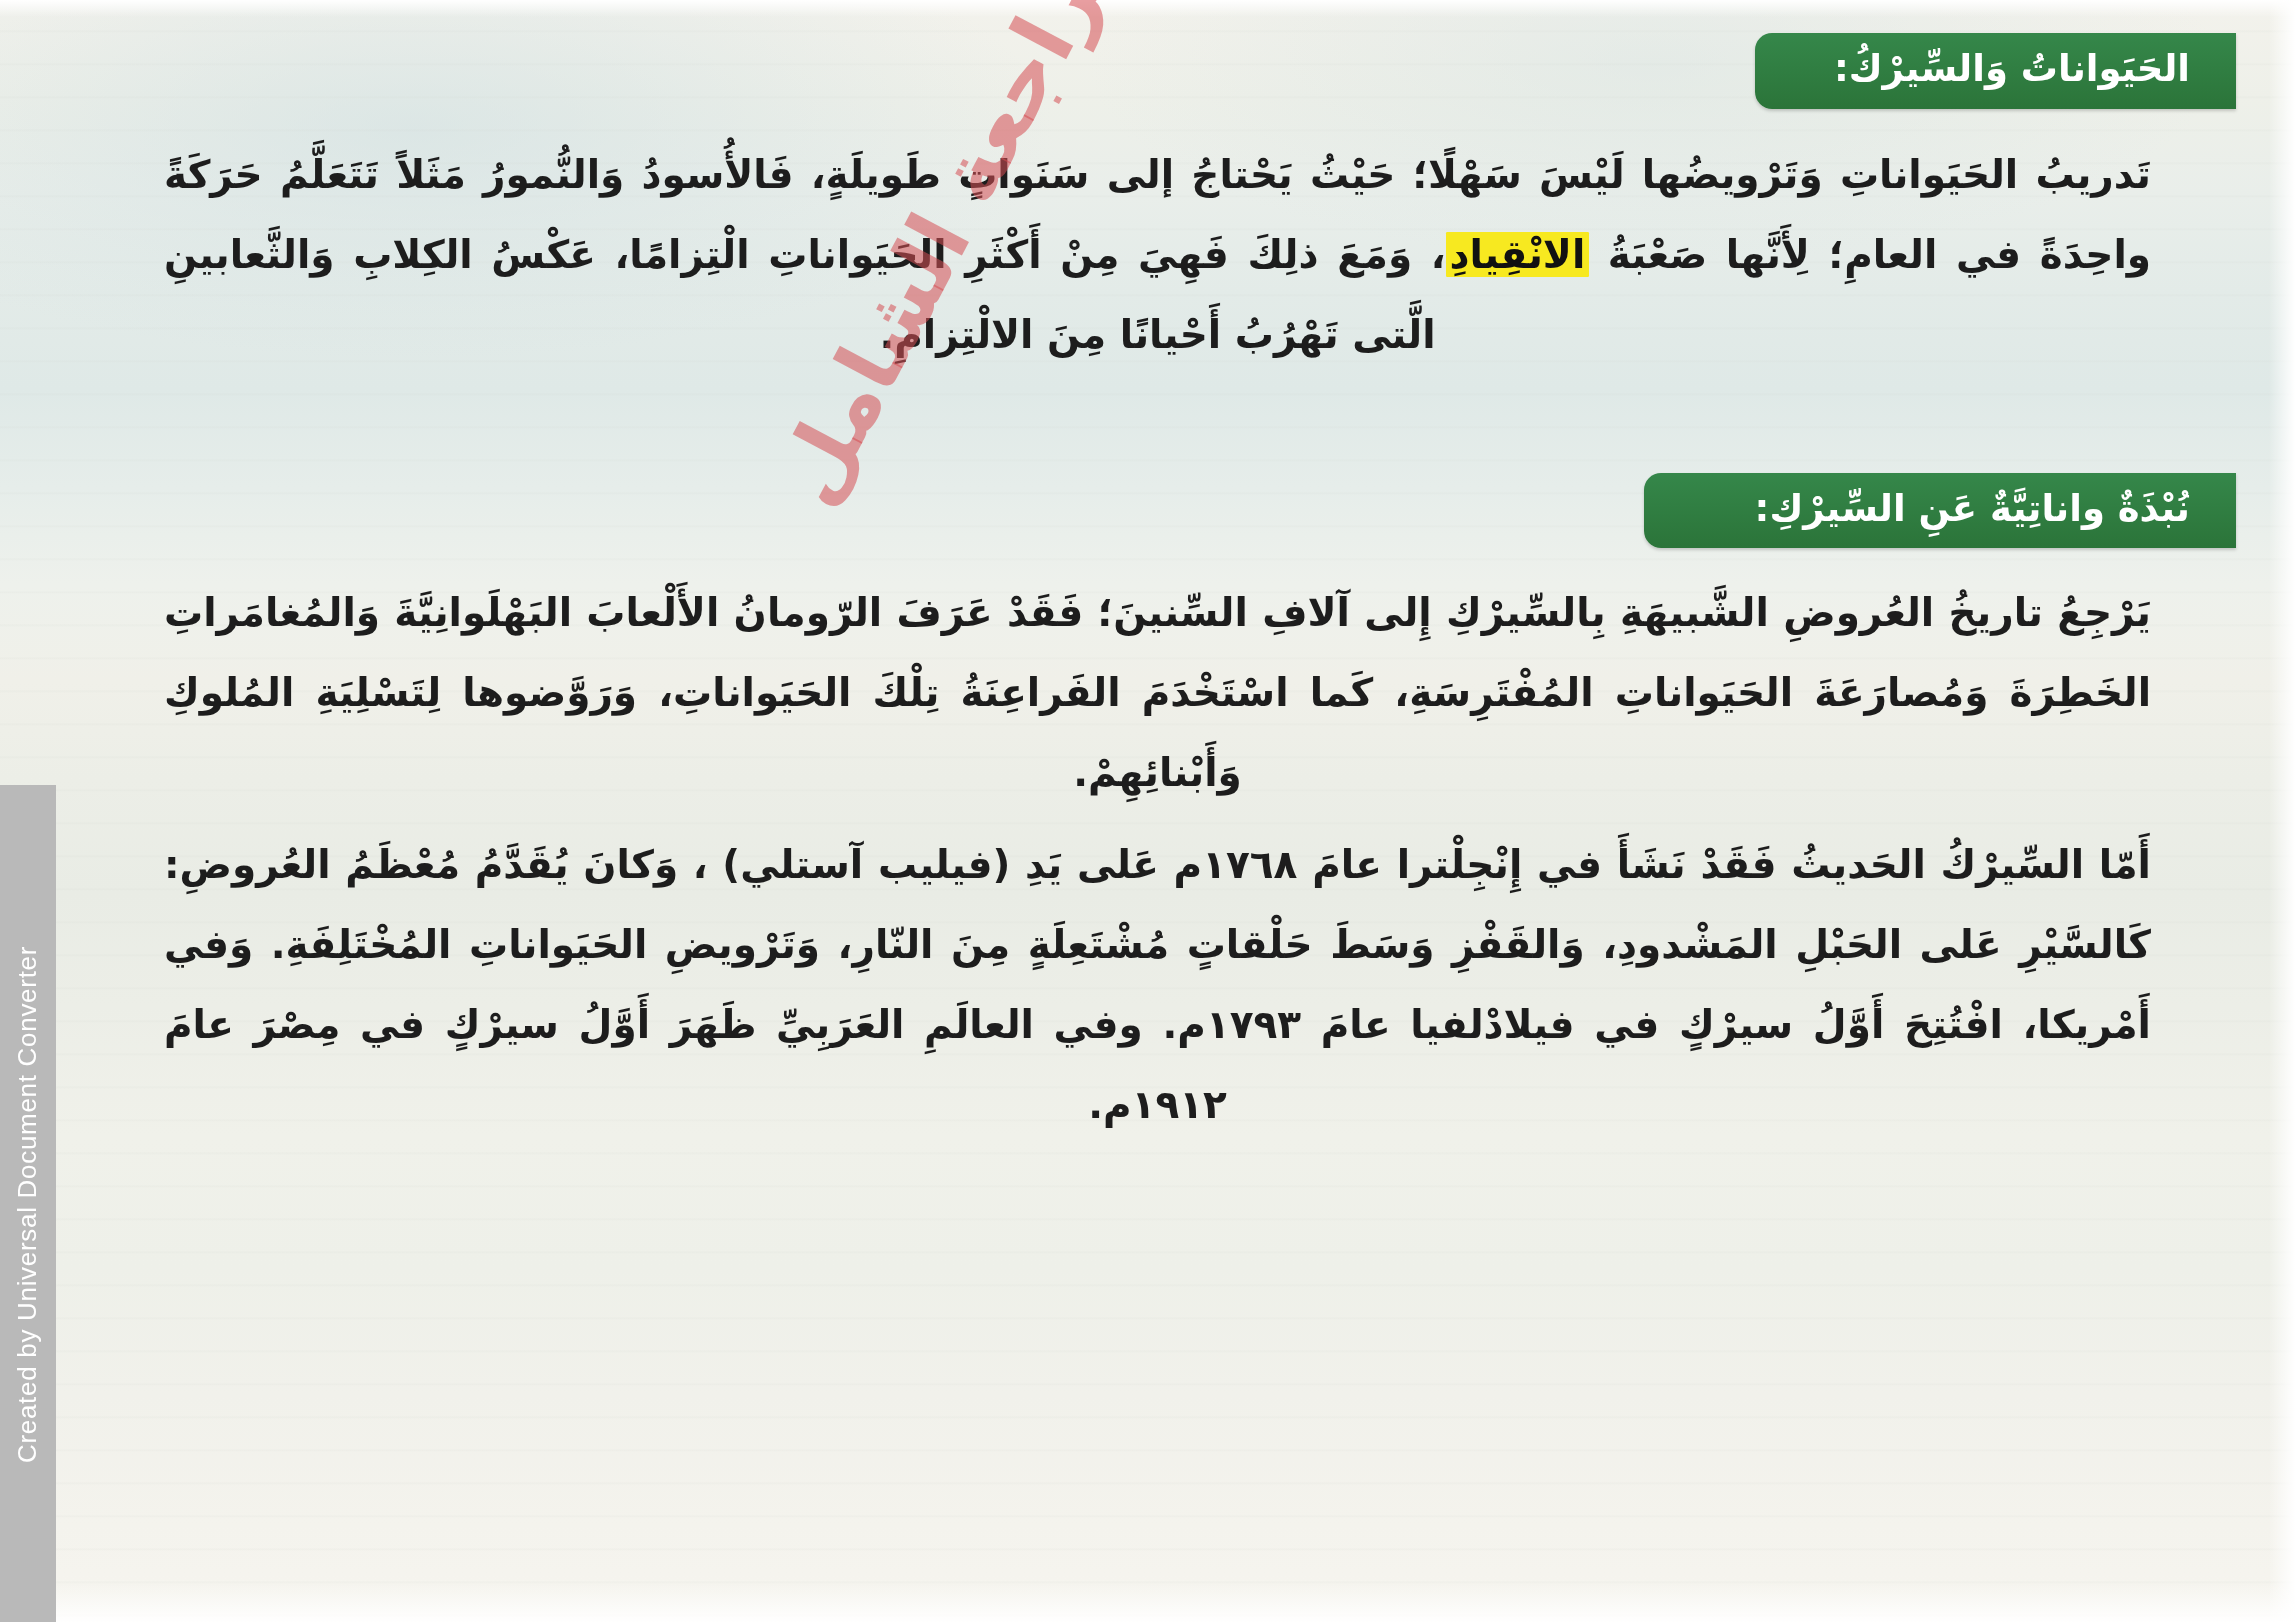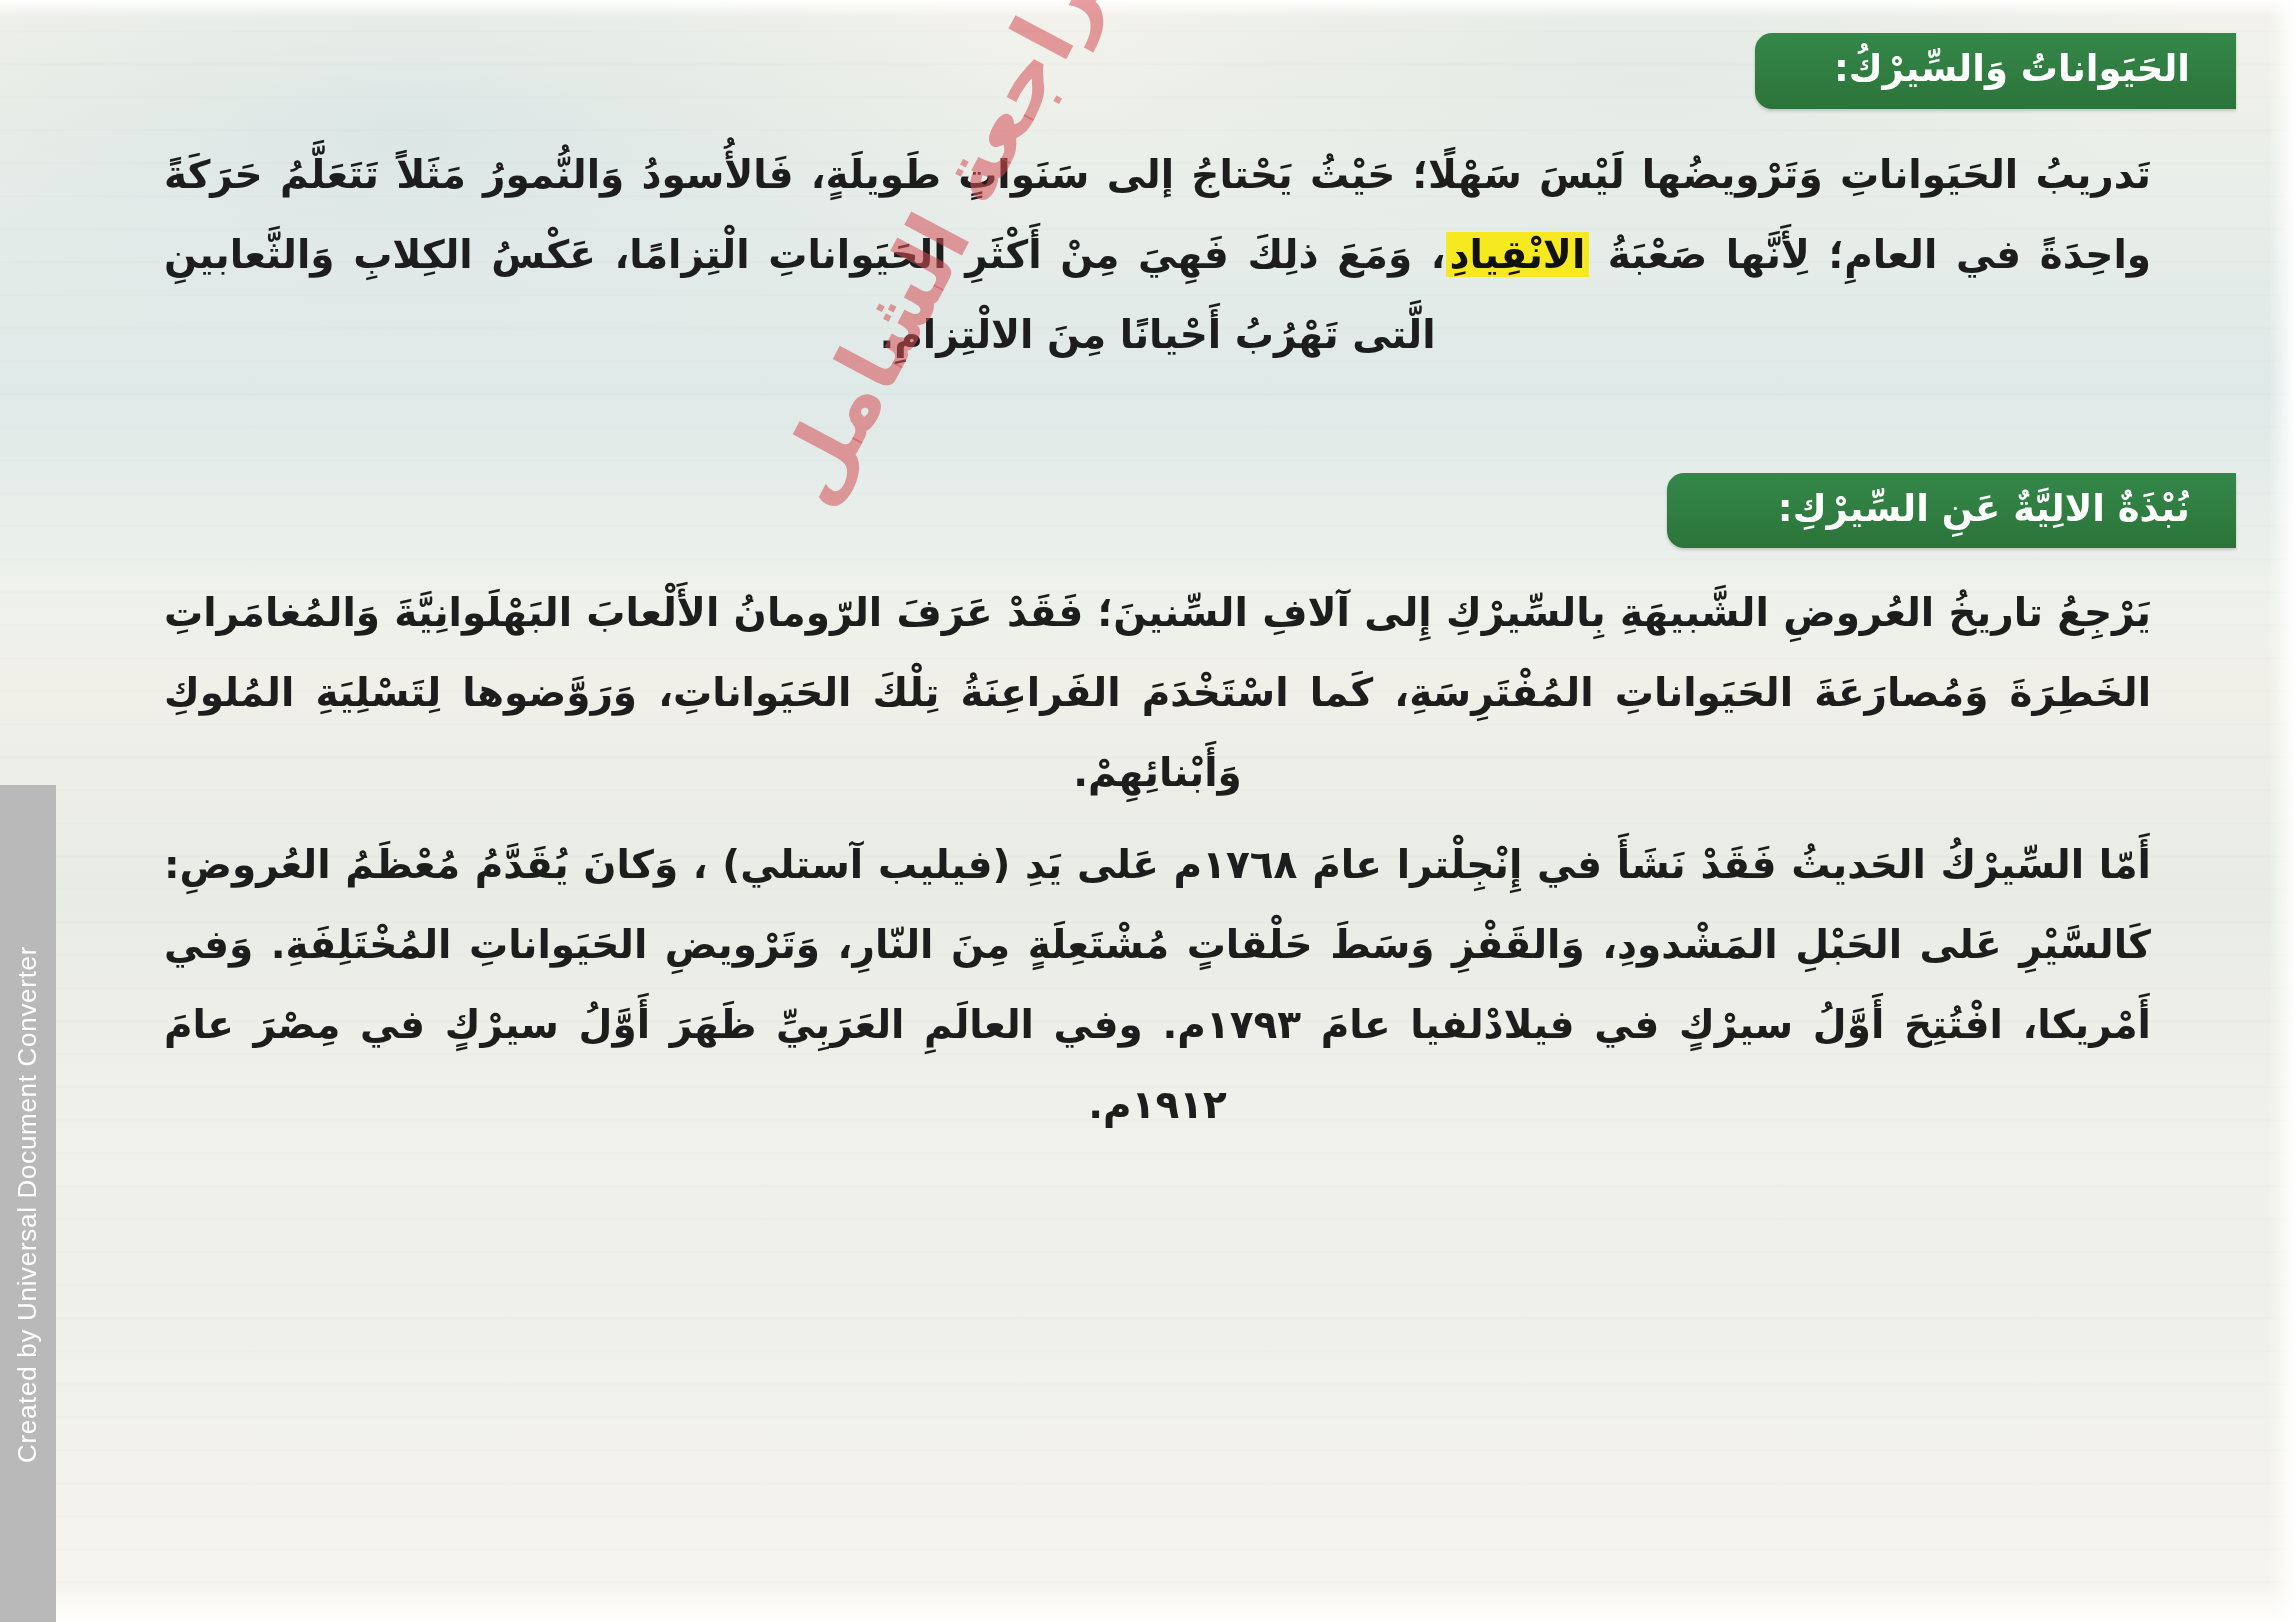--- a/index.html
+++ b/index.html
@@ -193,21 +193,21 @@
       <div class="heading-wrap sec1-head">
         <div class="heading">الحَيَواناتُ وَالسِّيرْكُ:</div>
       </div>
       <div class="para sec1-body">
         <span>تَدريبُ الحَيَواناتِ وَتَرْويضُها لَيْسَ سَهْلًا؛ حَيْثُ يَحْتاجُ إلى سَنَواتٍ طَويلَةٍ، فَالأُسودُ وَالنُّمورُ مَثَلاً تَتَعَلَّمُ حَرَكَةً واحِدَةً في العامِ؛ لِأَنَّها صَعْبَةُ </span><mark class="hl">الانْقِيادِ</mark><span>، وَمَعَ ذلِكَ فَهِيَ مِنْ أَكْثَرِ الحَيَواناتِ الْتِزامًا، عَكْسُ الكِلابِ وَالثَّعابينِ الَّتى تَهْرُبُ أَحْيانًا مِنَ الالْتِزامِ.</span>
       </div>
     </div>
 
     <div class="section">
       <div class="heading-wrap sec2-head">
-        <div class="heading h2">نُبْذَةٌ الالِيَّةٌ عَنِ السِّيرْكِ:</div>
+        <div class="heading h2">نُبْذَةٌ واناتِيَّةٌ عَنِ السِّيرْكِ:</div>
       </div>
       <div class="para sec2-body">يَرْجِعُ تاريخُ العُروضِ الشَّبيهَةِ بِالسِّيرْكِ إِلى آلافِ السِّنينَ؛ فَقَدْ عَرَفَ الرّومانُ الأَلْعابَ البَهْلَوانِيَّةَ وَالمُغامَراتِ الخَطِرَةَ وَمُصارَعَةَ الحَيَواناتِ المُفْتَرِسَةِ، كَما اسْتَخْدَمَ الفَراعِنَةُ تِلْكَ الحَيَواناتِ، وَرَوَّضوها لِتَسْلِيَةِ المُلوكِ وَأَبْنائِهِمْ.</div>
       <div class="para sec2-body2">أَمّا السِّيرْكُ الحَديثُ فَقَدْ نَشَأَ في إِنْجِلْترا عامَ ١٧٦٨م عَلى يَدِ (فيليب آستلي) ، وَكانَ يُقَدَّمُ مُعْظَمُ العُروضِ: كَالسَّيْرِ عَلى الحَبْلِ المَشْدودِ، وَالقَفْزِ وَسَطَ حَلْقاتٍ مُشْتَعِلَةٍ مِنَ النّارِ، وَتَرْويضِ الحَيَواناتِ المُخْتَلِفَةِ. وَفي أَمْريكا، افْتُتِحَ أَوَّلُ سيرْكٍ في فيلادْلفيا عامَ ١٧٩٣م. وفي العالَمِ العَرَبِيِّ ظَهَرَ أَوَّلُ سيرْكٍ في مِصْرَ عامَ ١٩١٢م.</div>
     </div>
 
   </div>
 
   <div class="wm-bar">
     <span>Created by Universal Document Converter</span>
   </div>

